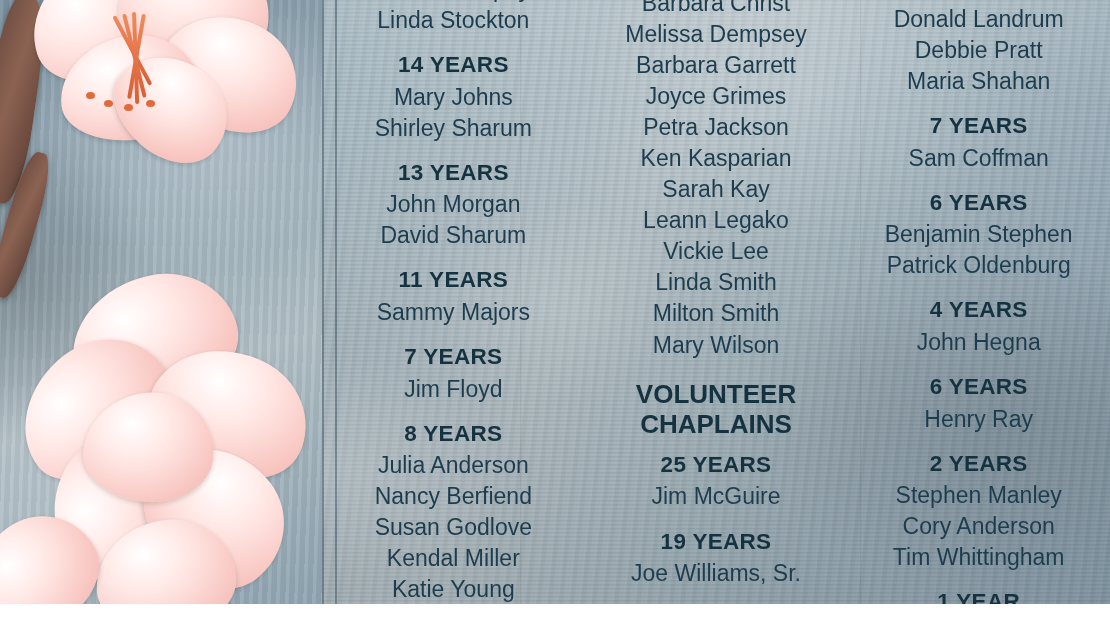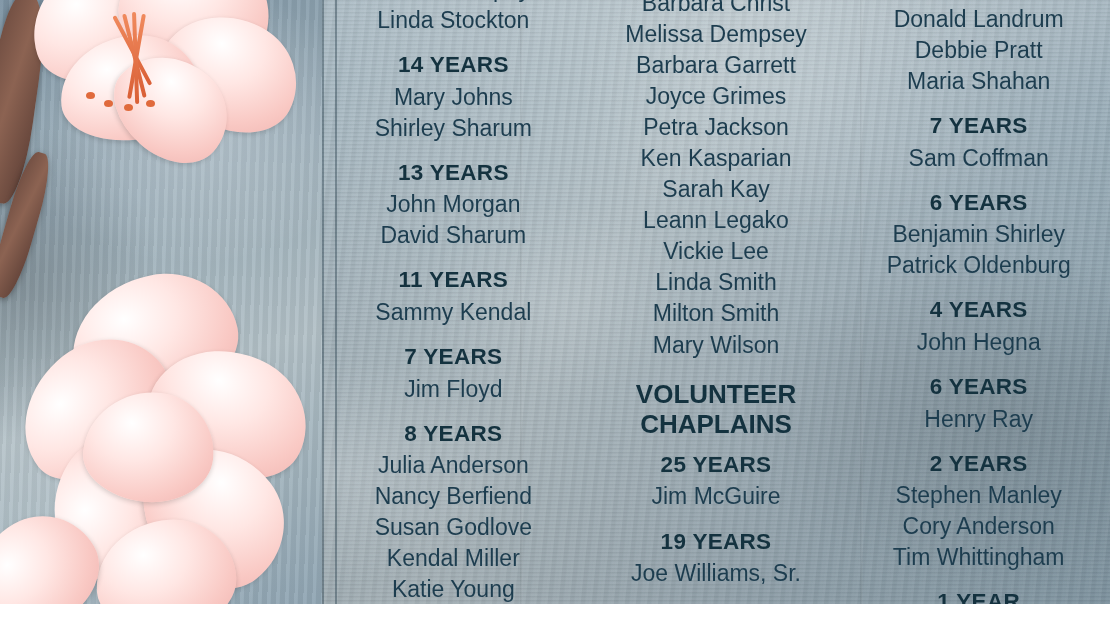--- a/index.html
+++ b/index.html
@@ -194,21 +194,21 @@
 
         <div class="yr">14 YEARS</div>
         <div class="nm">Mary Johns</div>
         <div class="nm">Shirley Sharum</div>
 
         <div class="yr">13 YEARS</div>
         <div class="nm">John Morgan</div>
         <div class="nm">David Sharum</div>
 
         <div class="yr">11 YEARS</div>
-        <div class="nm">Sammy Kendal</div>
+        <div class="nm">Sammy Majors</div>
 
         <div class="yr">7 YEARS</div>
         <div class="nm">Jim Floyd</div>
 
         <div class="yr">8 YEARS</div>
         <div class="nm">Julia Anderson</div>
         <div class="nm">Nancy Berfiend</div>
         <div class="nm">Susan Godlove</div>
         <div class="nm">Kendal Miller</div>
         <div class="nm">Katie Young</div>
@@ -249,21 +249,21 @@
     <div class="col">
       <div class="inner" style="margin-top:4px;">
         <div class="nm">Donald Landrum</div>
         <div class="nm">Debbie Pratt</div>
         <div class="nm">Maria Shahan</div>
 
         <div class="yr">7 YEARS</div>
         <div class="nm">Sam Coffman</div>
 
         <div class="yr">6 YEARS</div>
-        <div class="nm">Benjamin Shirley</div>
+        <div class="nm">Benjamin Stephen</div>
         <div class="nm">Patrick Oldenburg</div>
 
         <div class="yr">4 YEARS</div>
         <div class="nm">John Hegna</div>
 
         <div class="yr">6 YEARS</div>
         <div class="nm">Henry Ray</div>
 
         <div class="yr">2 YEARS</div>
         <div class="nm">Stephen Manley</div>

